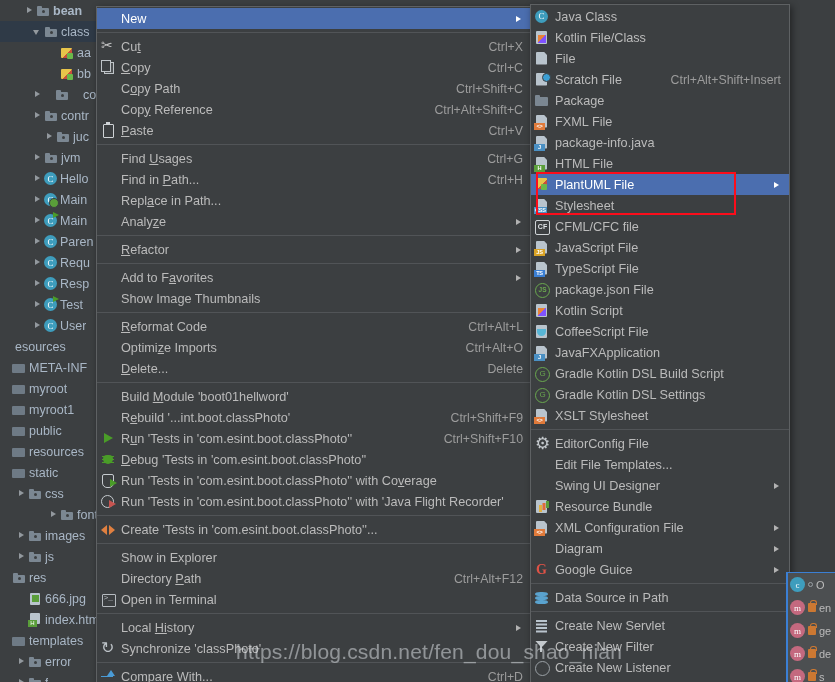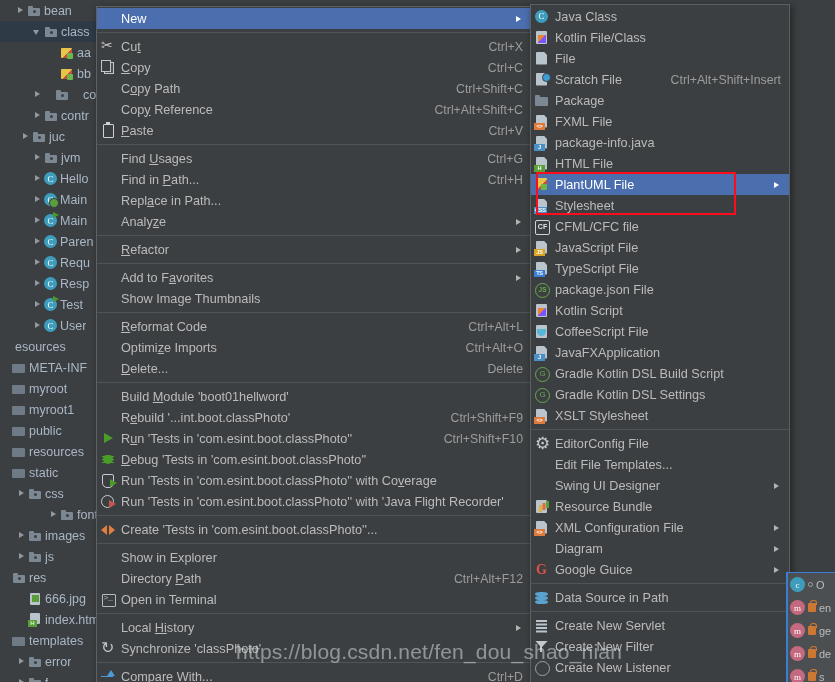--- a/index.html
+++ b/index.html
@@ -526,21 +526,21 @@
     font-family: "Liberation Sans", sans-serif;
     letter-spacing: .2px;
   }
 </style>
 </head>
 <body>
 
 <div id="root">
 
   <div id="tree">
-      <div class="trow" style="padding-left: 15px;">
+      <div class="trow" style="padding-left: 24px; font-weight: bold;">
         <span class="arrow r"></span>
         <span class="ic ic-folder">
           <span class="dot"></span>
         </span>
         <span class="tlabel">bean</span>
       </div>
       <div class="trow sel" style="padding-left: 32px;">
         <span class="arrow d"></span>
         <span class="ic ic-folder">
           <span class="dot"></span>
@@ -564,21 +564,21 @@
         </span>
         <span class="tlabel">confi</span>
       </div>
       <div class="trow" style="padding-left: 32px;">
         <span class="arrow r"></span>
         <span class="ic ic-folder">
           <span class="dot"></span>
         </span>
         <span class="tlabel">contr</span>
       </div>
-      <div class="trow" style="padding-left: 20px;">
+      <div class="trow" style="padding-left: 44px;">
         <span class="arrow r"></span>
         <span class="ic ic-folder">
           <span class="dot"></span>
         </span>
         <span class="tlabel">juc</span>
       </div>
       <div class="trow" style="padding-left: 32px;">
         <span class="arrow r"></span>
         <span class="ic ic-folder">
           <span class="dot"></span>

